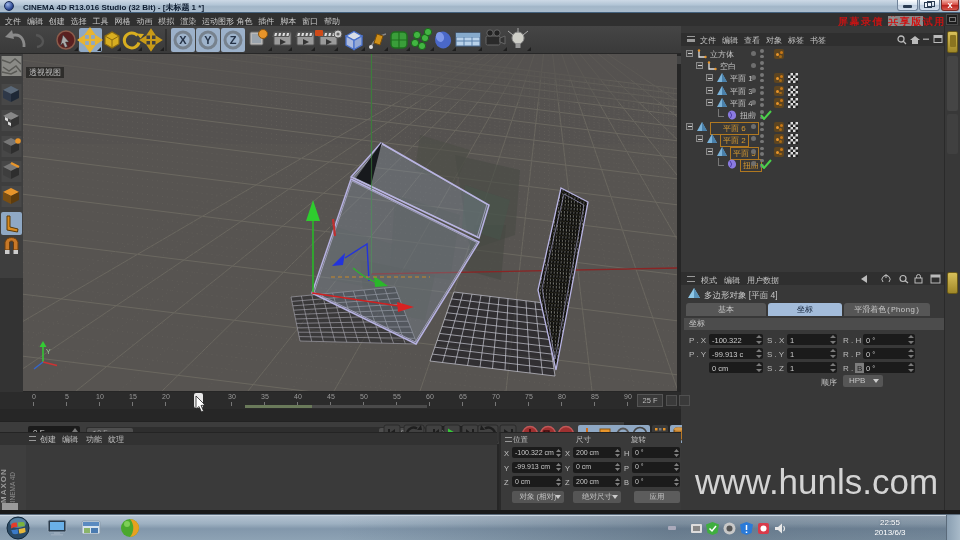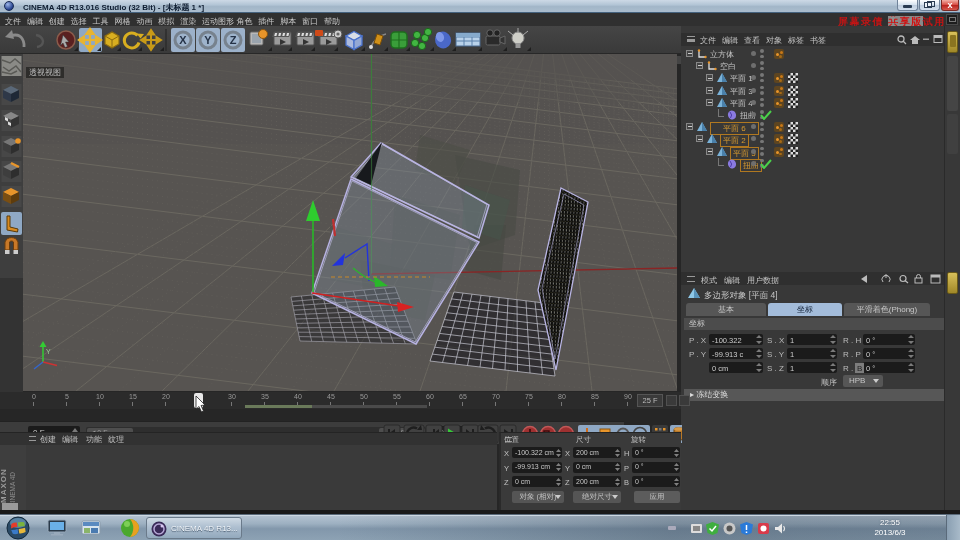--- a/index.html
+++ b/index.html
@@ -712,21 +712,21 @@
         <rect x="72" y="1" width="9" height="2.5" fill="#bbb"></rect>
       </svg>
     </div>
     <svg class="abs" style="left:7px;top:16px" width="12" height="11">
       <path d="M6 0 L12 10 L0 10 Z" fill="#8ec8e8"></path>
       <path d="M6 0 L12 10 L6 10 Z" fill="#5a94bb"></path>
     </svg>
     <span class="abs tx" style="left:23px;top:18px;font-size:8.5px;">多边形对象 [平面 4]</span>
     <div class="abs" style="left:5px;top:31px;width:80px;height:13px;background:#565656;border-radius:3px 3px 0 0;text-align:center;line-height:13px;">基本</div>
     <div class="abs" style="left:87px;top:31px;width:74px;height:13px;background:#a3bcda;border-radius:3px 3px 0 0;text-align:center;line-height:13px;color:#15243a;">坐标</div>
-    <div class="abs" style="left:163px;top:31px;width:86px;height:13px;background:#565656;border-radius:3px 3px 0 0;text-align:center;line-height:13px;">平滑着色(Phong)</div>
+    <div class="abs" style="left:163px;top:31px;width:86px;height:13px;background:#565656;border-radius:3px 3px 0 0;text-align:center;line-height:13px;font-family:Liberation Mono, monospace;">平滑着色(Phong)</div>
     <div class="abs" style="left:3px;top:46px;width:272px;height:12px;background:#4c4c4c;line-height:12px;padding-left:5px;">坐标</div>
     <span class="abs tx" style="left:8px;top:64px;color:#bbb;">P . X</span>
     <span class="abs" style="left:28px;top:62px;width:54px;height:11px;background:#1b1b1b;border-radius:2px;color:#ccc;padding:1.5px 3px;font-size:7.5px;">-100.322</span>
     <svg class="abs" style="left:75px;top:63px" width="6" height="9">
       <path d="M3 0 L6 3 L0 3 Z M3 9 L0 6 L6 6 Z" fill="#7a7a7a"></path>
     </svg>
     <span class="abs tx" style="left:86px;top:64px;color:#bbb;">S . X</span>
     <span class="abs" style="left:106px;top:62px;width:50px;height:11px;background:#1b1b1b;border-radius:2px;color:#ccc;padding:1.5px 3px;font-size:7.5px;">1</span>
     <svg class="abs" style="left:149px;top:63px" width="6" height="9">
       <path d="M3 0 L6 3 L0 3 Z M3 9 L0 6 L6 6 Z" fill="#7a7a7a"></path>
@@ -763,21 +763,21 @@
     </svg>
     <span class="abs tx" style="left:162px;top:92px;color:#bbb;">R . B</span>
     <span class="abs" style="left:182px;top:90px;width:52px;height:11px;background:#1b1b1b;border-radius:2px;color:#ccc;padding:1.5px 3px;font-size:7.5px;">0 °</span>
     <svg class="abs" style="left:227px;top:91px" width="6" height="9">
       <path d="M3 0 L6 3 L0 3 Z M3 9 L0 6 L6 6 Z" fill="#7a7a7a"></path>
     </svg>
     <span class="abs" style="left:174px;top:91px;width:9px;height:10px;background:#7d7d7d;"></span>
     <span class="abs" style="left:176px;top:92px;color:#222;">B</span>
     <span class="abs tx" style="left:140px;top:105px;">顺序</span>
     <div class="abs" style="left:162px;top:103px;width:40px;height:12px;background:#565656;border-radius:2px;line-height:12px;padding-left:6px;">HPB<span class="abs" style="right:4px;top:4px;width:0;height:0;border-left:3.5px solid transparent;border-right:3.5px solid transparent;border-top:4.5px solid #ccc;"></span></div>
-    <div class="abs" style="left:3px;top:117px;width:272px;height:12px;background:#575757;line-height:12px;padding-left:6px;color:#ddd;">▸ 冻结变换</div>
+    <div class="abs tx" style="left:14px;top:190px;font-size:35px;color:#d4d4d4;letter-spacing:0px;">www.hunls.com</div>
   </div>
 <div class="abs" style="left:944px;top:26px;width:16px;height:484px;background:#383838;border-left:1px solid #2a2a2a;">
  <div class="abs" style="left:2px;top:5px;width:11px;height:22px;background:linear-gradient(#d8c05a,#a08828);border:1px solid #6a5a18;border-radius:2px;">
       <div class="abs" style="left:2px;top:3px;width:6px;height:12px;background:#8a7420;border-radius:1px;"></div>
     </div>
  <div class="abs" style="left:2px;top:30px;width:11px;height:55px;background:#454545;border-radius:2px;"></div>
  <div class="abs" style="left:2px;top:88px;width:11px;height:40px;background:#404040;border-radius:2px;"></div>
  <div class="abs" style="left:2px;top:246px;width:11px;height:22px;background:linear-gradient(#d8c05a,#a08828);border:1px solid #6a5a18;border-radius:2px;"></div>
 </div>
 <div class="abs" style="left:0;top:392px;width:681px;height:17px;background:#2b2b2b;">
@@ -897,21 +897,21 @@
       <span class="abs tx" style="left:86px;top:1px;">功能</span>
       <span class="abs tx" style="left:108px;top:1px;">纹理</span>
     </div>
     <div class="abs" style="left:0;top:12px;width:26px;height:66px;background:#3e3e3e;">
       <div class="abs tx" style="left:-1px;top:58px;transform:rotate(-90deg);transform-origin:0 0;font-size:8px;font-weight:bold;color:#9a9a9a;letter-spacing:1px;">MAXON</div>
       <div class="abs tx" style="left:9px;top:62px;transform:rotate(-90deg);transform-origin:0 0;font-size:6.5px;color:#8a8a8a;">CINEMA 4D</div>
     </div>
   </div>
 <div class="abs" style="left:499px;top:432px;width:182px;height:78px;background:#3a3a3a;border-top:1px solid #242424;border-left:2px solid #2a2a2a;font-size:7.5px;color:#c0c0c0;">
     <span class="abs" style="left:4px;top:4px;width:7px;height:5px;border-top:1.2px solid #999;border-bottom:1.2px solid #999;"></span>
-    <span class="abs tx" style="left:3px;top:2px;">位置</span>
+    <span class="abs tx" style="left:12px;top:2px;">位置</span>
     <span class="abs tx" style="left:75px;top:2px;">尺寸</span>
     <span class="abs tx" style="left:130px;top:2px;">旋转</span>
     <span class="abs tx" style="left:3px;top:16.0px;">X</span>
     <span class="abs" style="left:11px;top:14.0px;width:50px;height:11px;background:#1b1b1b;border-radius:2px;color:#c8c8c8;padding:1.5px 3px;font-size:7px;">-100.322 cm</span>
     <svg class="abs" style="left:55px;top:15.5px" width="5" height="8">
       <path d="M2.5 0 L5 3 L0 3 Z M2.5 8 L0 5 L5 5 Z" fill="#808080"></path>
     </svg>
     <span class="abs tx" style="left:64px;top:16.0px;">X</span>
     <span class="abs" style="left:72px;top:14.0px;width:48px;height:11px;background:#1b1b1b;border-radius:2px;color:#c8c8c8;padding:1.5px 3px;font-size:7px;">200 cm</span>
     <svg class="abs" style="left:114px;top:15.5px" width="5" height="8">
@@ -979,28 +979,20 @@
       <rect x="1" y="2" width="18" height="13" rx="1.5" fill="#d8e4ee" stroke="#8a9aaa"></rect>
       <rect x="2" y="3" width="16" height="4" fill="#5a8ac0"></rect>
       <rect x="3" y="9" width="6" height="5" fill="#8ab46a"></rect>
       <rect x="10" y="9" width="7" height="5" fill="#4a7ab0"></rect>
     </svg>
     <svg class="abs" style="left:120px;top:3px" width="20" height="20">
       <circle cx="10" cy="10" r="9" fill="#4aa82e"></circle>
       <path d="M10 1 a9 9 0 0 1 0 18 a14 14 0 0 0 0 -18" fill="#e8a020"></path>
       <circle cx="7" cy="6" r="3" fill="#8ad860" opacity="0.8"></circle>
     </svg>
-    <div class="abs" style="left:146px;top:2px;width:96px;height:22px;background:linear-gradient(#cfdae4,#aebfd0 45%,#93a9bd);border:1px solid #6a7a8a;border-radius:3px;">
-      <svg class="abs" style="left:4px;top:3px" width="16" height="16">
-        <circle cx="8" cy="8" r="7.5" fill="#3a2a58"></circle>
-        <circle cx="8" cy="8" r="5" fill="none" stroke="#b8a8d8" stroke-width="1.5"></circle>
-        <circle cx="11" cy="5" r="1.5" fill="#d8c8f0"></circle>
-      </svg>
-      <span class="abs tx" style="left:24px;top:6px;font-size:8px;color:#f2f6fa;text-shadow:0 1px 1px #44566a;">CINEMA 4D R13...</span>
-    </div>
     <span class="abs" style="left:668px;top:11px;width:8px;height:4px;background:#aab;border-radius:1px;"></span>
     <svg class="abs" style="left:690px;top:7px" width="13" height="13">
       <rect x="1" y="2" width="11" height="9" fill="#ddd" rx="1"></rect>
       <rect x="3" y="4" width="7" height="5" fill="#888"></rect>
     </svg>
     <svg class="abs" style="left:706px;top:7px" width="13" height="13">
       <path d="M6.5 0 L13 2.5 L11.5 11 L6.5 13 L1.5 11 L0 2.5 Z" fill="#3fae3f"></path>
       <path d="M3.5 6.5 l2.5 2.5 4 -5" stroke="#fff" stroke-width="1.5" fill="none"></path>
     </svg>
     <svg class="abs" style="left:723px;top:7px" width="13" height="13">

